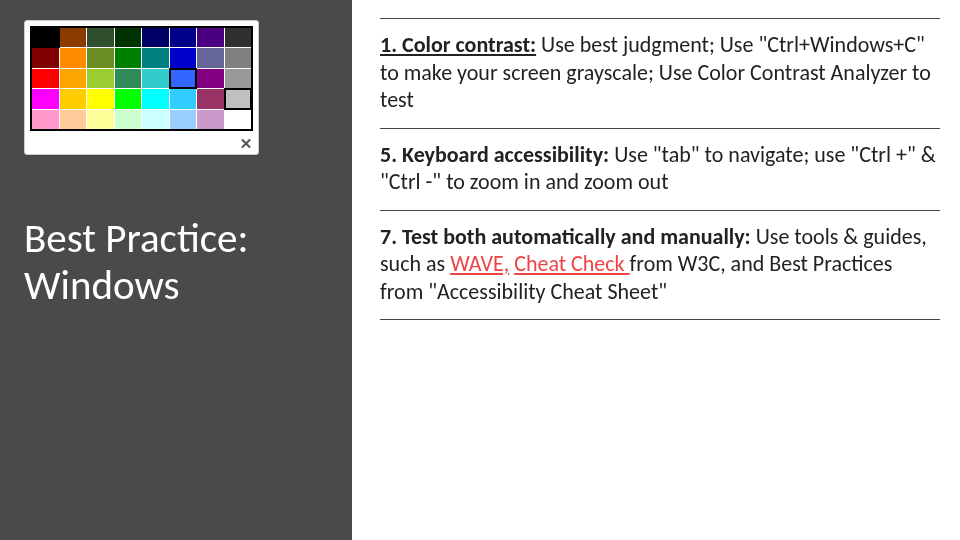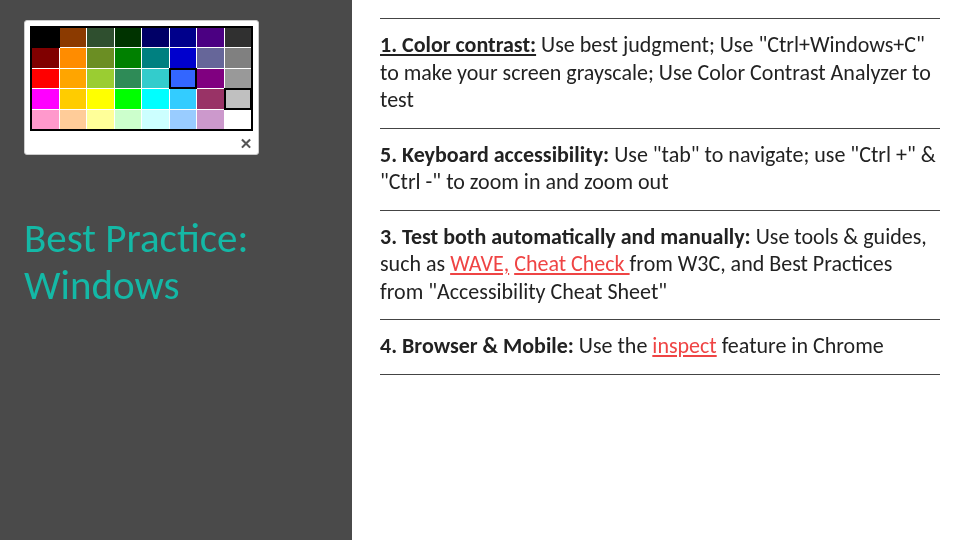--- a/index.html
+++ b/index.html
@@ -46,21 +46,21 @@
     width: 16px;
     height: 16px;
     font-size: 15px;
     line-height: 15px;
     text-align: center;
     color: #555;
     font-weight: bold;
   }
   .title {
     margin-top: 60px;
-    color: #14b8a6;
+    color: #ffffff;
     font-size: 41px;
     line-height: 1.15;
     font-weight: 400;
   }
   .main {
     width: 608px;
     height: 540px;
     padding: 18px 20px 10px 28px;
   }
   .item {
@@ -133,18 +133,15 @@
 </div>
 
 <div class="main" id="main">
     <div class="item">
       <p><span class="lead-bold lead-ul">1. Color contrast:</span><span> Use best judgment; Use "Ctrl+Windows+C" to make your screen grayscale; Use Color Contrast Analyzer to test</span></p>
     </div>
     <div class="item">
       <p><span class="lead-bold">5. Keyboard accessibility:</span><span> Use "tab" to navigate; use "Ctrl +" &amp; "Ctrl -" to zoom in and zoom out</span></p>
     </div>
     <div class="item">
-      <p><span class="lead-bold">3. Test both automatically and manually:</span><span> Use tools &amp; guides, such as </span><span class="link">WAVE,</span><span> </span><span class="link">Cheat Check </span><span>from W3C, and Best Practices from "Accessibility Cheat Sheet"</span></p>
-    </div>
-    <div class="item">
-      <p><span class="lead-bold">4. Browser &amp; Mobile:</span><span> Use the </span><span class="link">inspect</span><span> feature in Chrome</span></p>
+      <p><span class="lead-bold">7. Test both automatically and manually:</span><span> Use tools &amp; guides, such as </span><span class="link">WAVE,</span><span> </span><span class="link">Cheat Check </span><span>from W3C, and Best Practices from "Accessibility Cheat Sheet"</span></p>
     </div>
   </div>
 
 </body></html>

